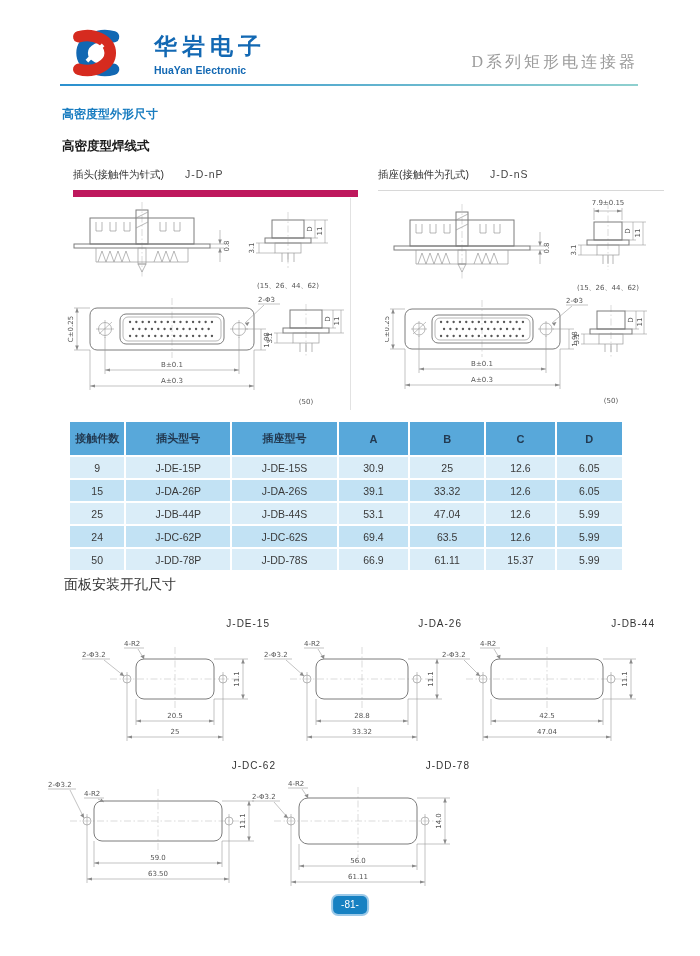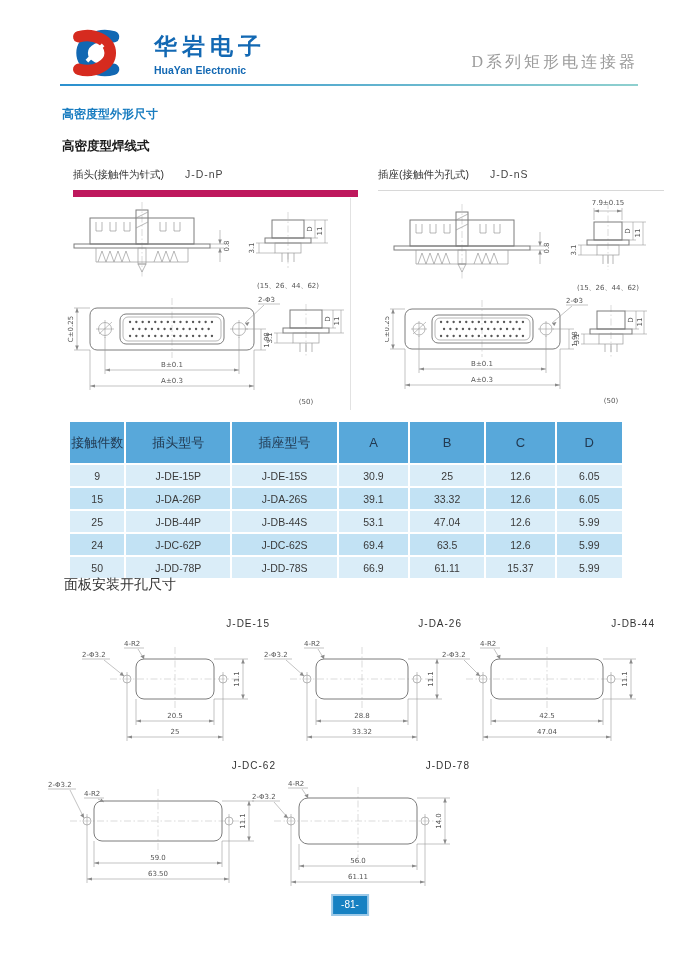--- a/index.html
+++ b/index.html
@@ -40,33 +40,33 @@
   .ln2{stroke:#9a9a9a;stroke-width:0.7;fill:none;}
   .dim{stroke:#9a9a9a;stroke-width:0.6;fill:none;}
   .cl{stroke:#c2c2c2;stroke-width:0.6;fill:none;stroke-dasharray:7 2.5 1.5 2.5;}
   .dots{stroke:#565656;stroke-width:2.3;stroke-dasharray:0.1 6.2;stroke-linecap:round;fill:none;}
   .ah{fill:#8a8a8a;stroke:none;}
   text.t{font:7px "DejaVu Sans",sans-serif;fill:#555;}
   .dwg{position:absolute;}
 
   
   .spec-table{position:absolute;left:68px;top:420px;width:556px;border-collapse:separate;border-spacing:2px;}
-  .spec-table th{background:var(--table_header_bg);color:#223a52;font-size:13px;font-weight:normal;height:41px;}
+  .spec-table th{background:var(--table_header_bg);color:#223a52;font-size:11px;font-weight:bold;height:33px;}
   .spec-table td{font-size:10.5px;color:#3a3a3a;text-align:center;height:21px;}
   .spec-table tr.r-light td{background:var(--row_light);}
   .spec-table tr.r-dark td{background:var(--row_dark);}
 
   
   .cut{position:absolute;}
   .cut-title{text-align:right;font-size:10px;color:#333;letter-spacing:1px;margin-bottom:4px;}
 
   
   .page-badge{position:absolute;left:50%;top:896px;transform:translateX(-50%);
     background:var(--badge_blue);color:#fff;font-size:10px;padding:3px 8px 4px;
-    border-radius:0;box-shadow:0 0 0 2px #9cc9e8;}
+    border-radius:5px;box-shadow:0 0 0 2px #9cc9e8;}
 </style>
 </head>
 <body>
 
 <div id="page">
 
   <div class="logo-wrap">
     <svg class="logo-mark" viewBox="0 0 64 46">
       <path d="M48,9 A20,15 0 1 0 48,37" fill="none" stroke="#1268b3" stroke-width="10" stroke-linecap="round"></path>
       <path d="M18,37 A20,15 0 1 0 18,9" fill="none" stroke="#d62b1f" stroke-width="10" stroke-linecap="round"></path>

